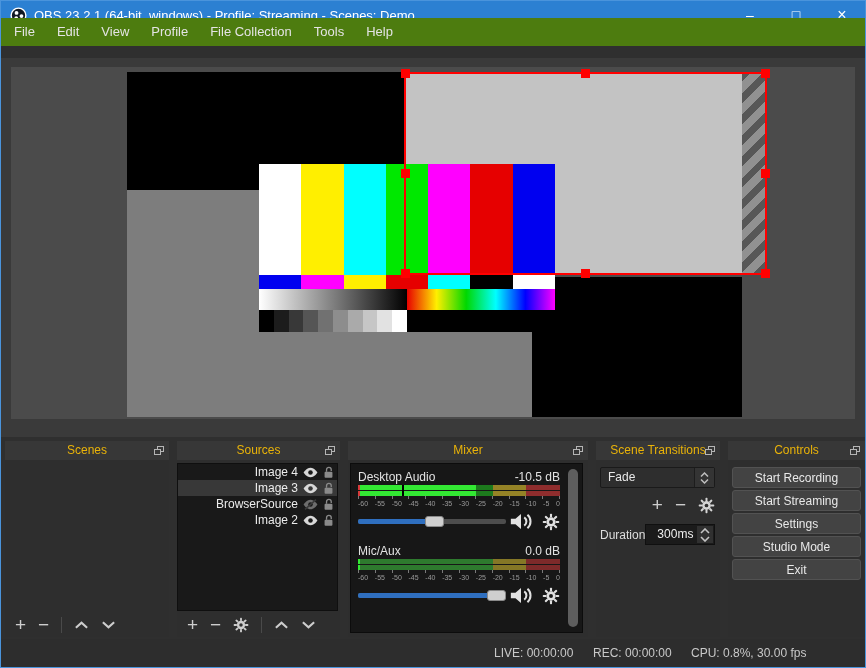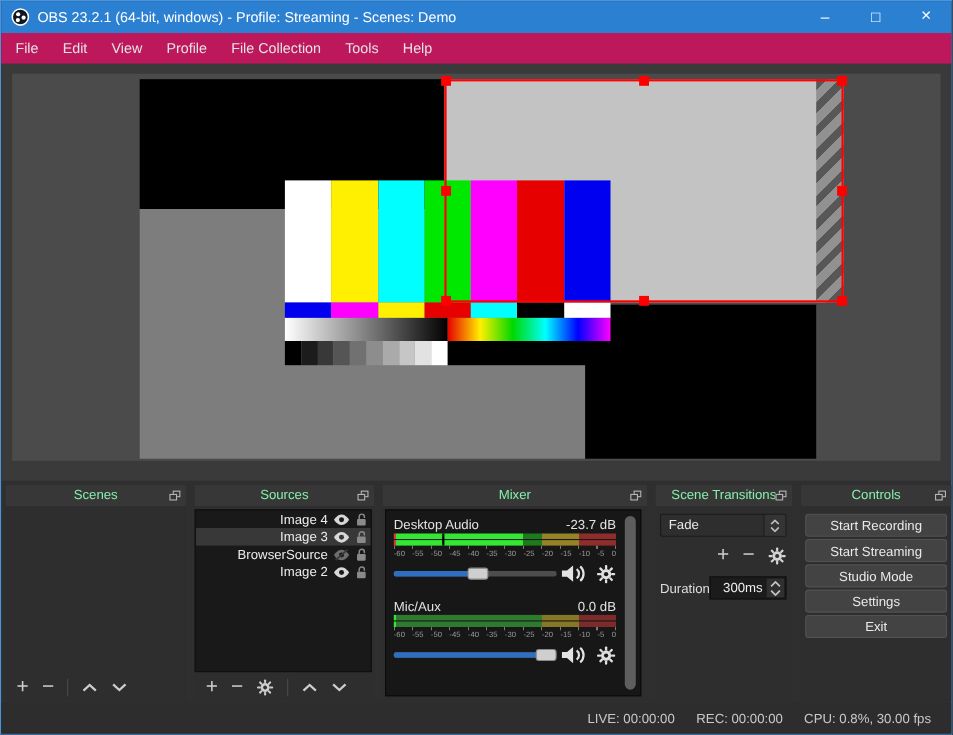--- a/index.html
+++ b/index.html
@@ -8,21 +8,21 @@
     -webkit-font-smoothing:antialiased;}
 
   
   .titlebar{position:absolute;left:0;top:0;right:0;height:29px;background:#2c80d2;color:#fff;}
   .obs-logo{position:absolute;left:9px;top:6px;width:17px;height:17px;}
   .title-text{position:absolute;left:33px;top:0;line-height:29px;font-size:13px;color:#fff;white-space:nowrap;}
   .caption-buttons{position:absolute;right:0;top:0;height:29px;display:flex;}
   .cap-btn{width:46px;text-align:center;line-height:28px;font-size:14px;color:#fff;}
 
   
-  .menubar{position:absolute;left:0;top:29px;right:0;height:28px;background:#be185d;display:flex;padding-left:2px;}
+  .menubar{position:absolute;left:0;top:17px;right:0;height:28px;background:#4d7c0f;display:flex;padding-left:2px;}
   .menu-item{padding:0 11px;line-height:28px;font-size:13px;color:#e4e4e4;}
 
   
   .preview{position:absolute;left:0;top:57px;right:0;height:379px;background:#3a3a3a;overflow:hidden;}
   .canvas{position:absolute;left:10px;top:9px;width:844px;height:352px;background:#4b4b4b;}
   .src-blackA{position:absolute;left:126px;top:14px;width:279px;height:118px;background:#000;}
   .src-gray{position:absolute;left:126px;top:132px;width:405px;height:227px;background:#7d7d7d;}
   .src-blackB{position:absolute;left:531px;top:219px;width:210px;height:140px;background:#000;}
   .src-lightgray{position:absolute;left:403px;top:14px;width:363px;height:203px;background:#c3c3c3;}
   .offcanvas-stripes{position:absolute;right:0;top:0;width:25px;height:100%;
@@ -40,21 +40,21 @@
   .tp-endblack{flex:0 0 43%;background:#000;}
   .selection{position:absolute;left:403px;top:14px;width:363px;height:203px;border:2px solid #ff0000;box-sizing:border-box;}
   .handle{position:absolute;width:9px;height:9px;background:#ff0000;}
   .h-tl{left:-5px;top:-5px}.h-tm{left:50%;margin-left:-5px;top:-5px}.h-tr{right:-5px;top:-5px}
   .h-ml{left:-5px;top:50%;margin-top:-5px}.h-mr{right:-5px;top:50%;margin-top:-5px}
   .h-bl{left:-5px;bottom:-5px}.h-bm{left:50%;margin-left:-5px;bottom:-5px}.h-br{right:-5px;bottom:-5px}
 
   
   .panel{position:absolute;top:440px;height:196px;background:#2e2e2e;}
   .panel-header{position:relative;height:19px;background:#373737;text-align:center;line-height:19px;
-    font-size:12px;color:#86efac;}
+    font-size:12px;color:#eab308;}
   .float-icon{position:absolute;right:5px;top:5px;width:10px;height:9px;}
   .float-icon i{position:absolute;display:block;box-sizing:border-box;border:1px solid #b5b5b5;}
   .float-icon .fa{right:0;top:0;width:7px;height:6px;}
   .float-icon .fb{left:0;bottom:0;width:7px;height:6px;background:#373737;}
   .p-scenes{left:4px;width:164px;}
   .p-sources{left:176px;width:163px;}
   .p-mixer{left:347px;width:240px;}
   .p-transitions{left:595px;width:124px;}
   .p-controls{left:727px;width:137px;}
 
@@ -115,21 +115,21 @@
 
   
   .controls-body{position:absolute;left:4px;top:26px;right:4px;}
   .ctl-btn{display:block;width:100%;height:21px;margin-bottom:2px;background:#434343;border:1px solid #525252;
     border-radius:3px;color:#e9e9e9;font-size:12px;text-align:center;line-height:19px;box-sizing:border-box;
     font-family:"Liberation Sans",sans-serif;}
 
   
   .statusbar{position:absolute;left:0;top:638px;right:0;height:28px;background:#2d2d2d;
     font-size:12px;color:#c9c9c9;}
-  .statusbar span{position:absolute;line-height:28px;white-space:nowrap;margin-left:40px;}
+  .statusbar span{position:absolute;line-height:28px;white-space:nowrap;}
   .st-live{left:493px;} .st-rec{left:592px;} .st-cpu{left:690px;}
 </style>
 </head>
 <body>
 
 <div class="window">
 
   <div class="titlebar">
     <span class="obs-logo">
       <svg width="17" height="17" viewBox="0 0 24 24">
@@ -351,21 +351,21 @@
       <span class="float-icon">
           <i class="fa"></i>
           <i class="fb"></i>
         </span>
     </div>
     <div class="mixer-box">
 
       <div class="mixer-ch">
         <div class="ch-head">
           <span>Desktop Audio</span>
-          <span>-23.7 dB</span>
+          <span>-10.5 dB</span>
         </div>
         <div class="meter">
           <div class="bar bar-desktop"></div>
           <div class="bar bar-desktop"></div>
           <div class="meter-marker"></div>
         </div>
         <div class="tickmarks"></div>
         <div class="ticklabels">
           <span>-60</span>
             <span>-55</span>
@@ -532,22 +532,22 @@
     <div class="panel-header">
       <span>Controls</span>
       <span class="float-icon">
           <i class="fa"></i>
           <i class="fb"></i>
         </span>
     </div>
     <div class="controls-body">
       <button class="ctl-btn">Start Recording</button>
       <button class="ctl-btn">Start Streaming</button>
+      <button class="ctl-btn">Settings</button>
       <button class="ctl-btn">Studio Mode</button>
-      <button class="ctl-btn">Settings</button>
       <button class="ctl-btn">Exit</button>
     </div>
   </div>
 
   <div class="statusbar">
     <span class="st-live">LIVE: 00:00:00</span>
     <span class="st-rec">REC: 00:00:00</span>
     <span class="st-cpu">CPU: 0.8%, 30.00 fps</span>
   </div>
 

